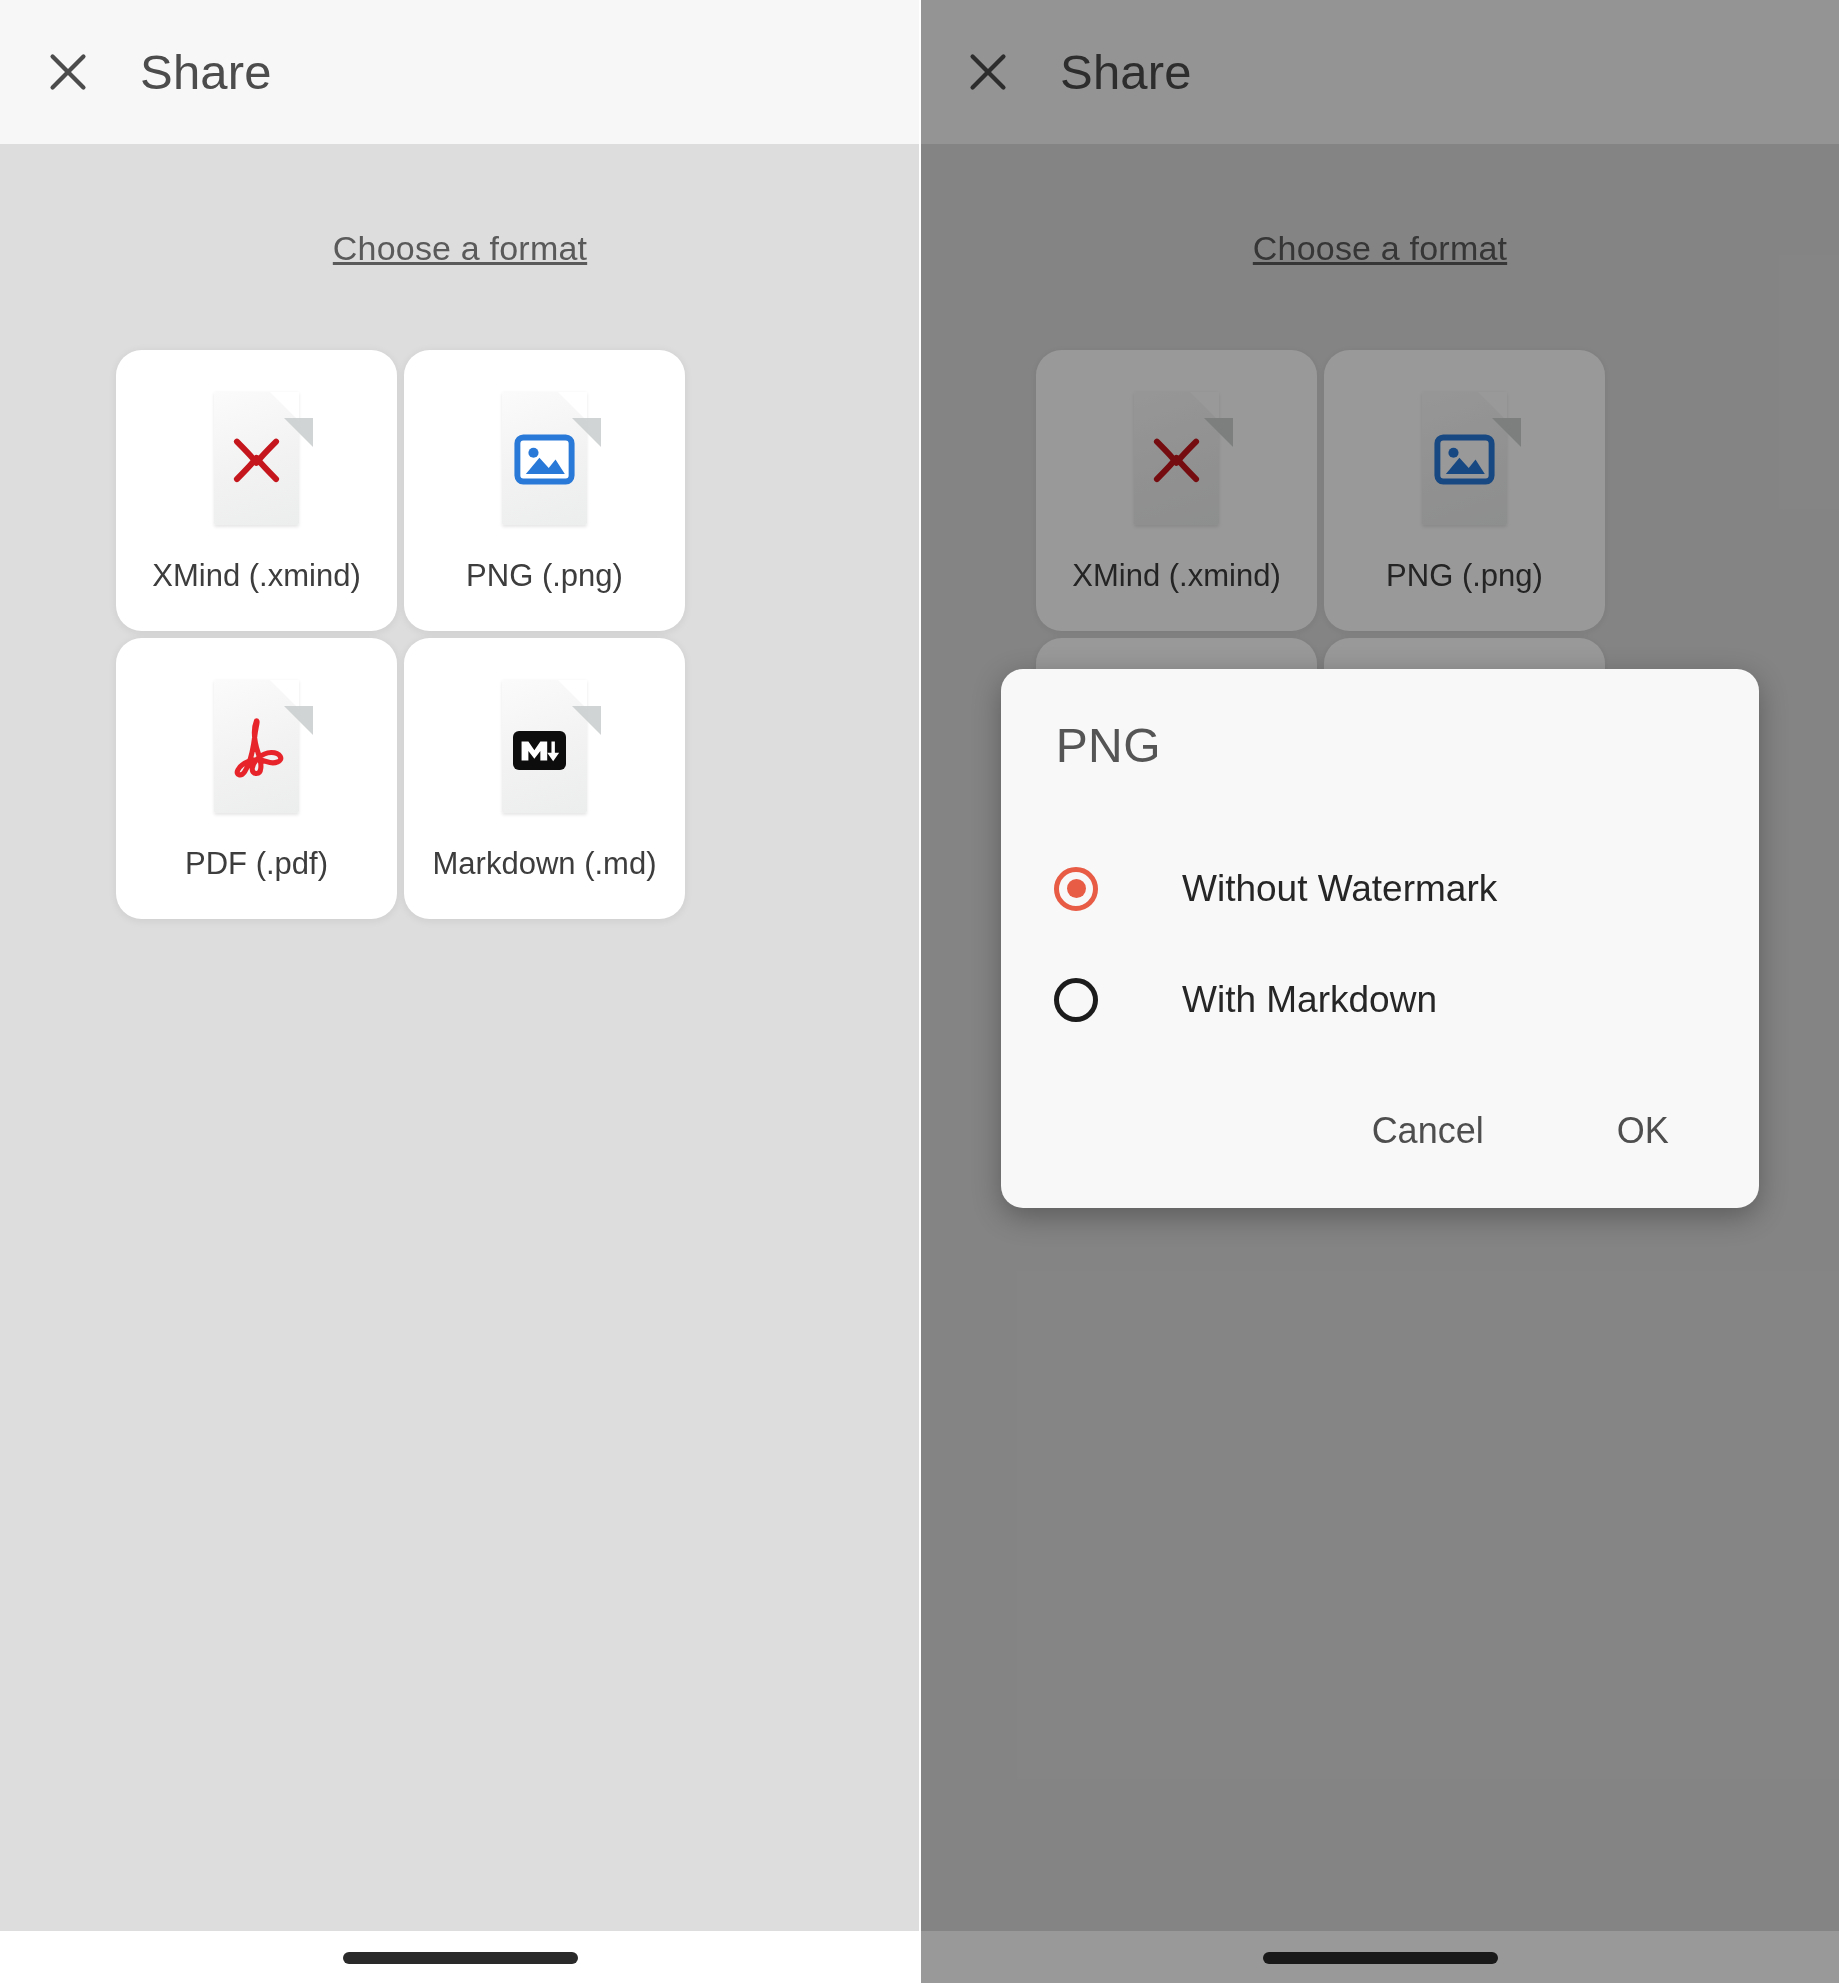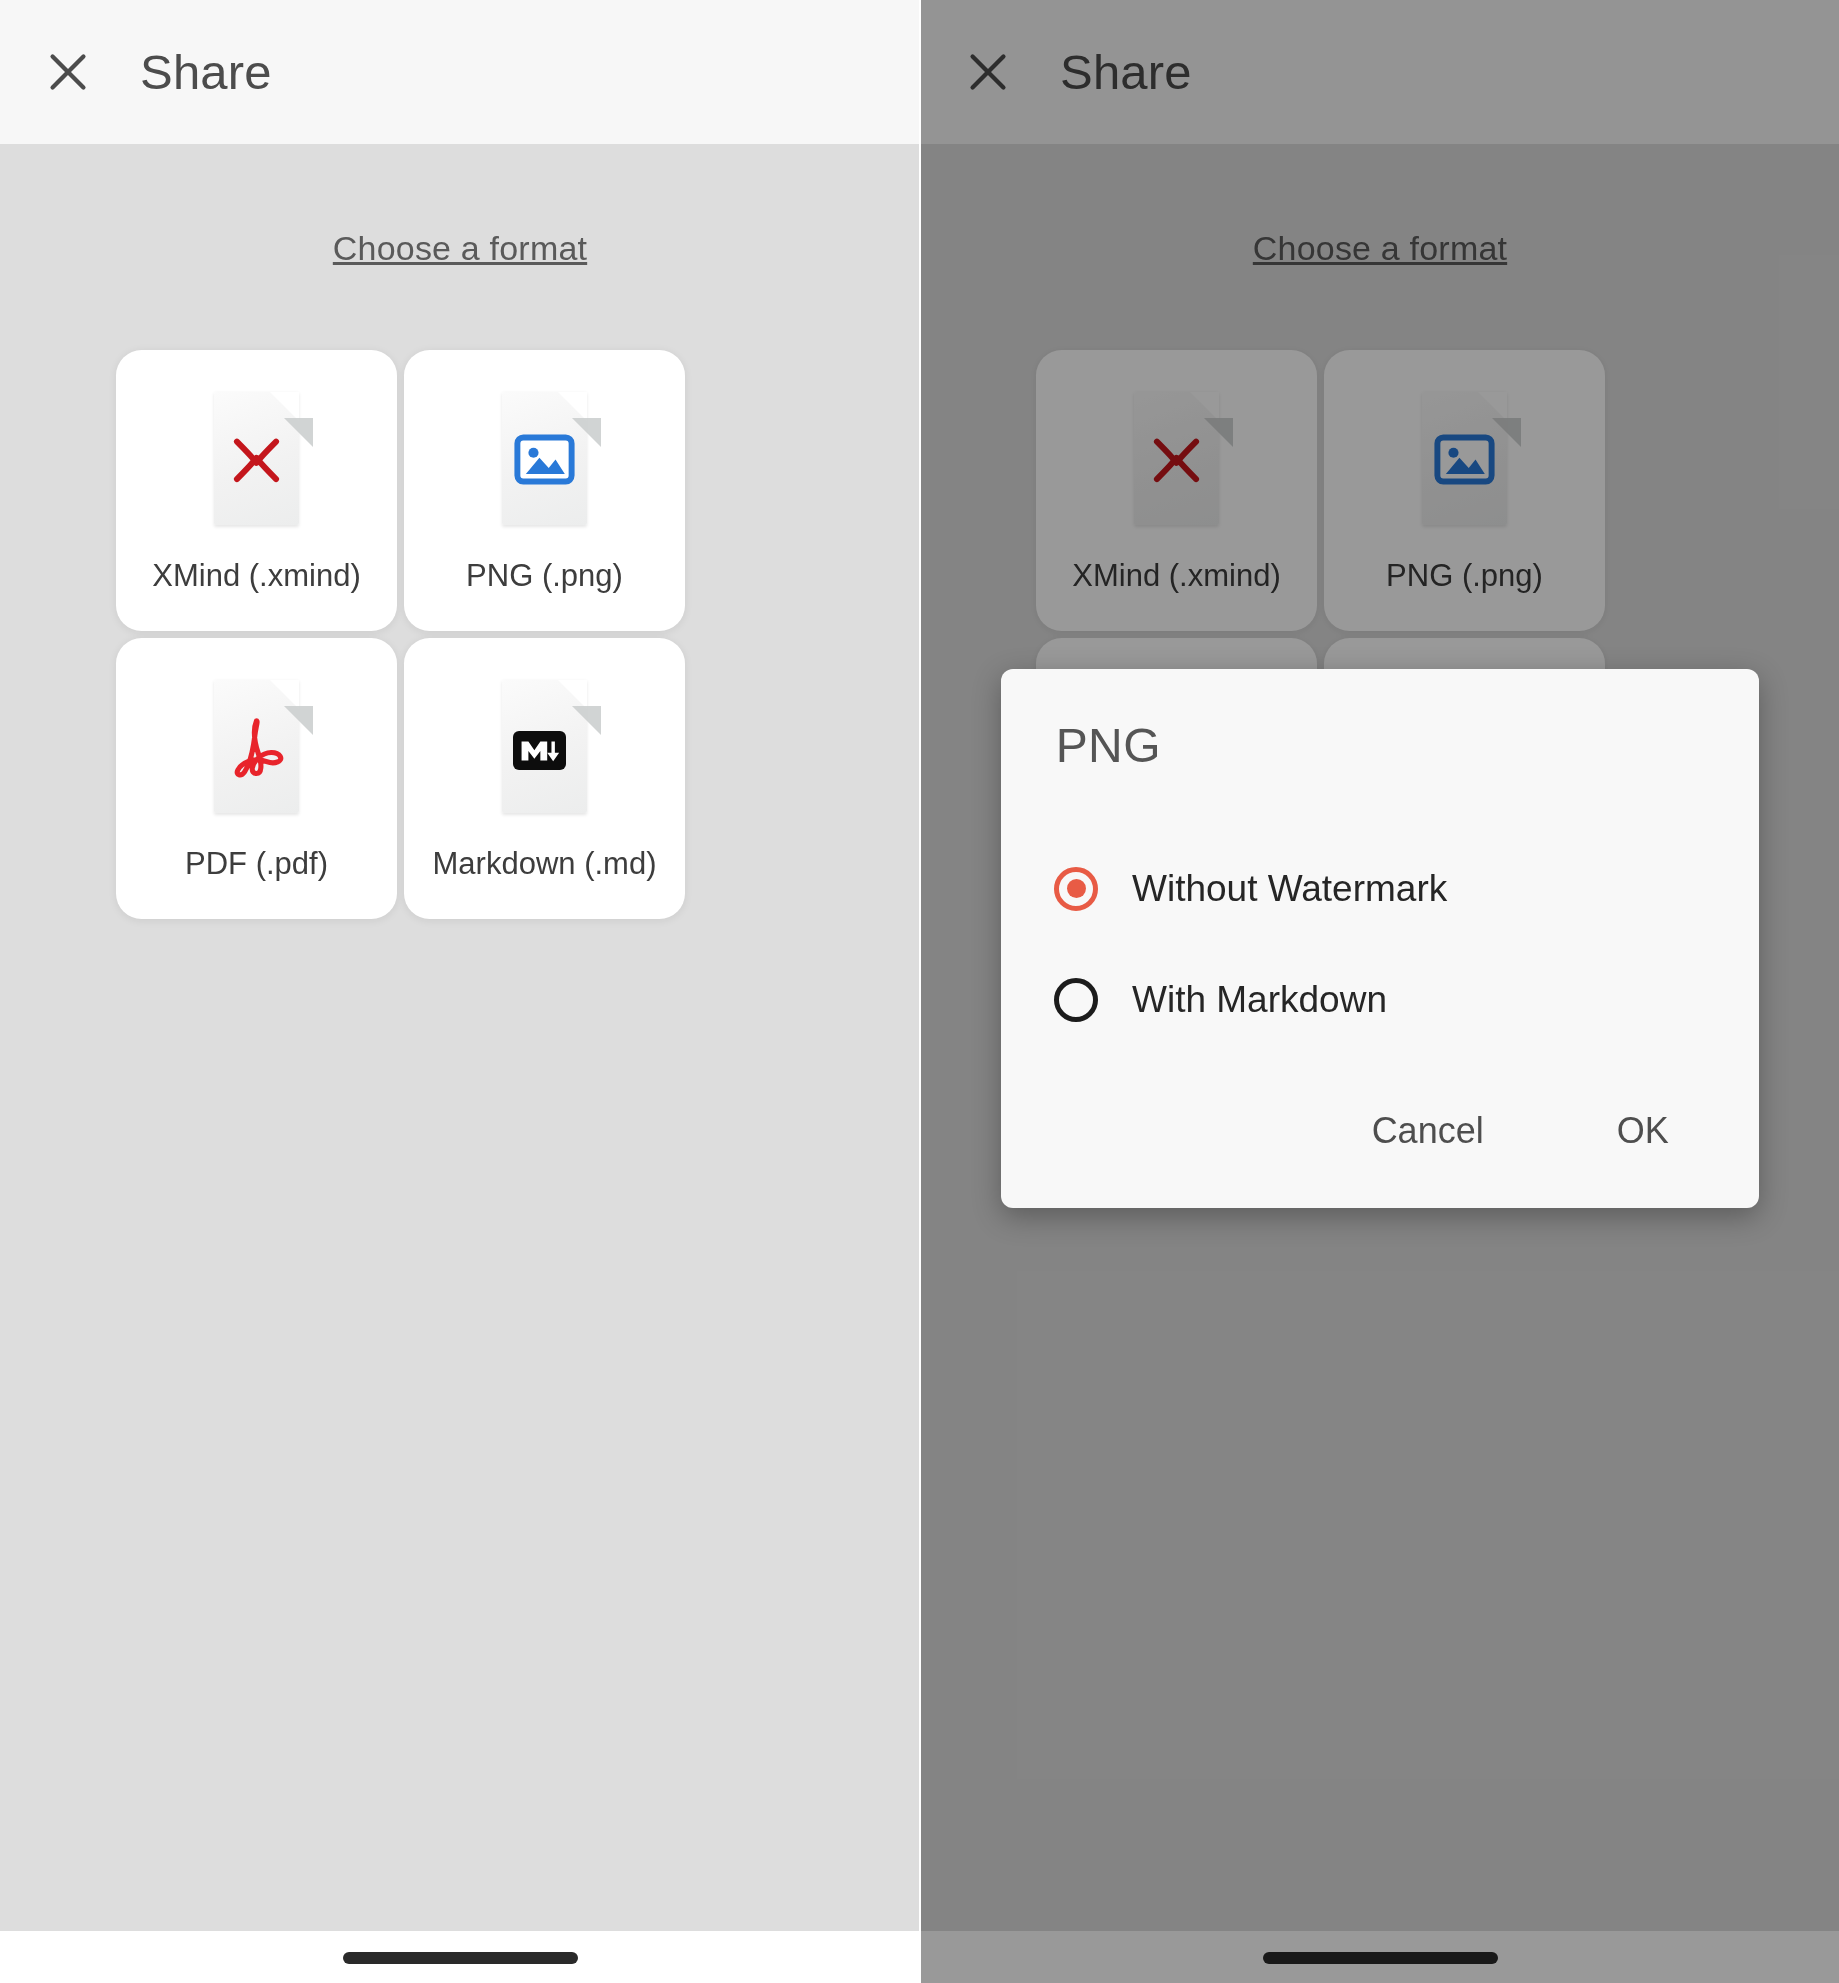--- a/index.html
+++ b/index.html
@@ -163,21 +163,21 @@
     inset: 0;
     background: rgba(0,0,0,0.40);
     z-index: 5;
   }
   .dialog {
     position: absolute;
     left: 81px;
     top: 669px;
     width: 758px;
     background: #f8f8f8;
-    border-radius: 12px;
+    border-radius: 22px;
     box-shadow: 0 8.5px 29px rgba(0,0,0,0.30);
     z-index: 6;
     padding: 53px 53px 0 53px;
   }
   .dialog-title {
     font-size: 48px;
     color: #555555;
     line-height: 1;
     letter-spacing: 0.4px;
     padding-left: 1.7px;
@@ -201,21 +201,21 @@
   }
   .radio.checked::after {
     content: "";
     position: absolute;
     left: 7.7px; top: 7.7px;
     width: 19px; height: 19px;
     border-radius: 50%;
     background: #e85b45;
   }
   .radio-label {
-    margin-left: 34px;
+    margin-left: 84px;
     font-size: 37px;
     color: #262626;
     line-height: 1;
   }
   .dialog-actions {
     display: flex;
     justify-content: flex-end;
     align-items: center;
     padding: 49px 6.8px 51px 0;
     gap: 12px;

